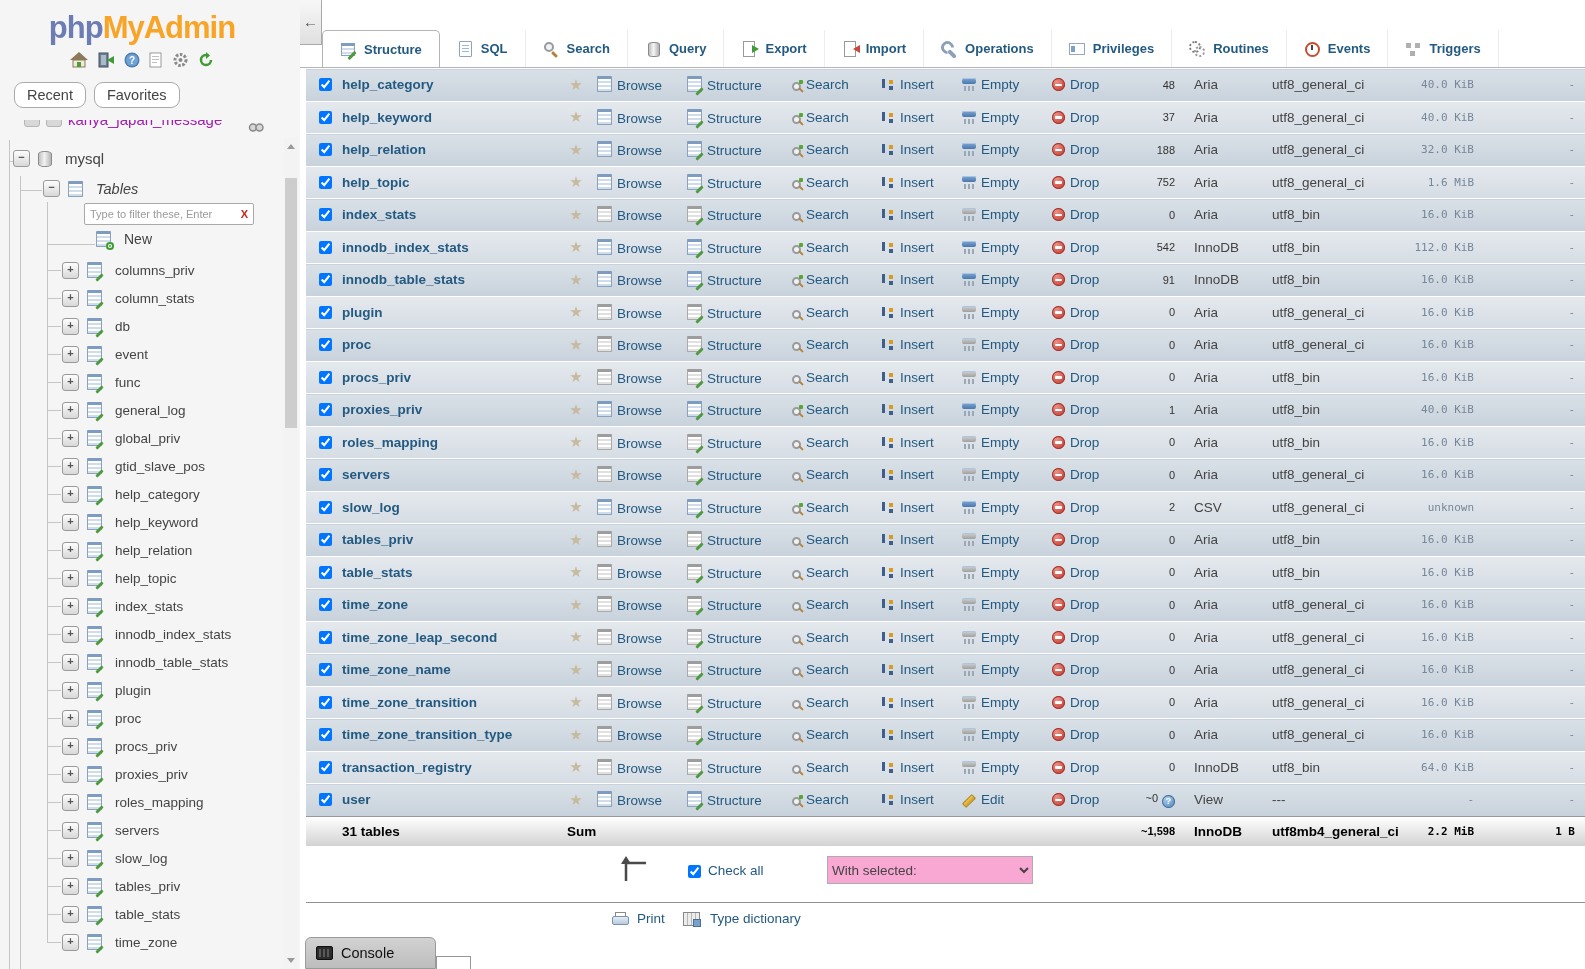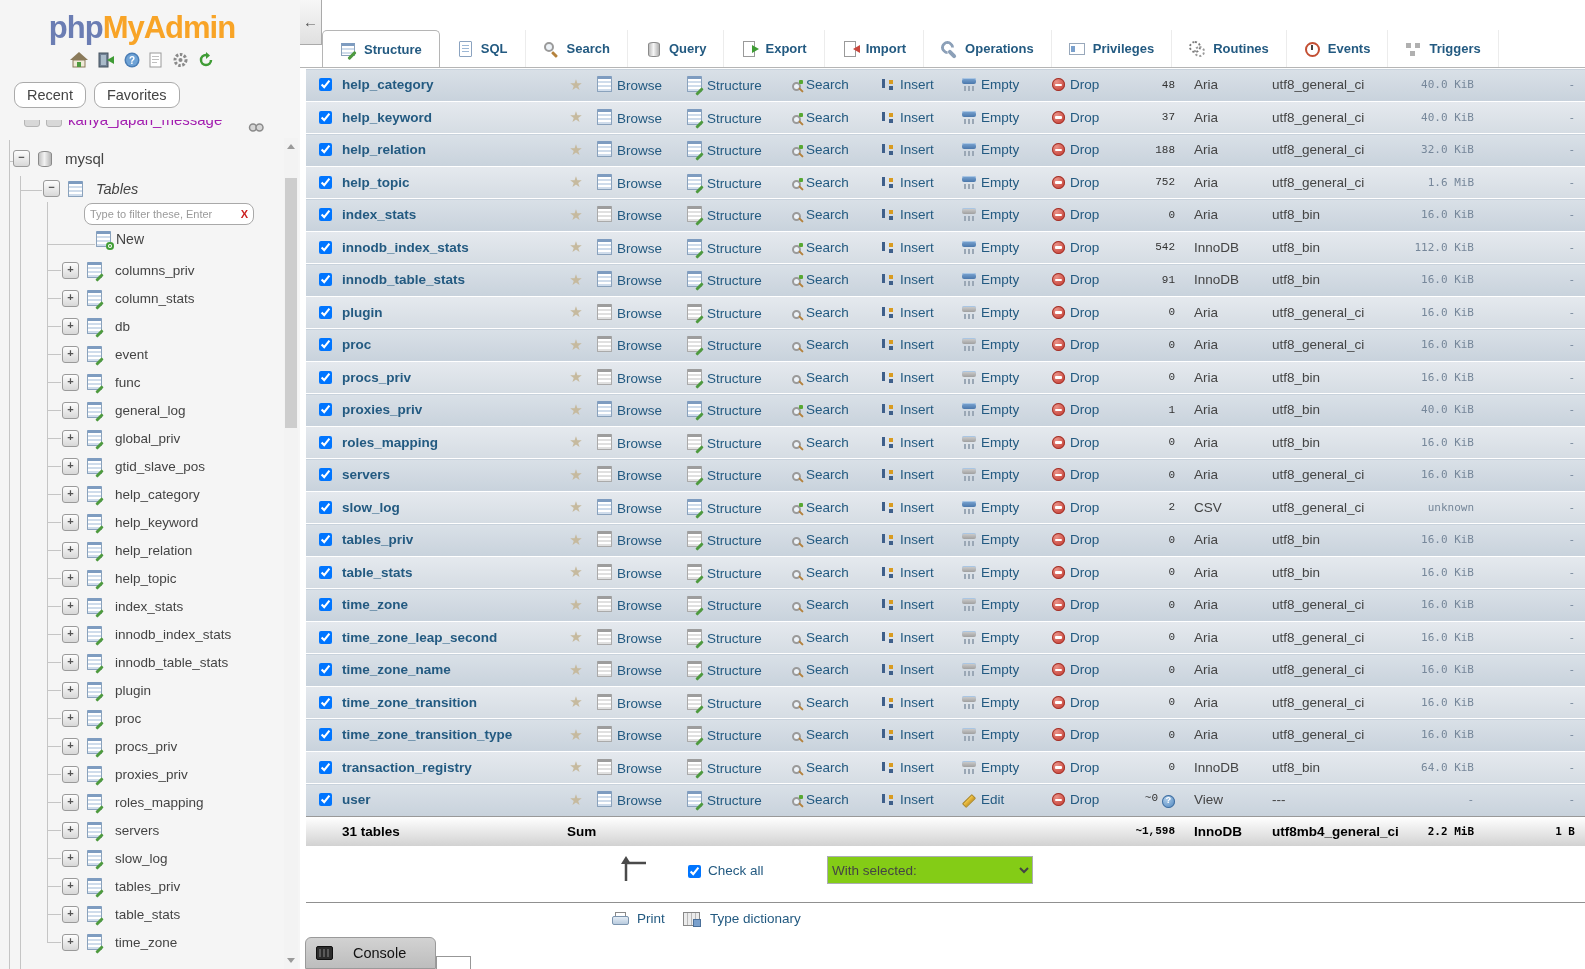--- a/index.html
+++ b/index.html
@@ -26,24 +26,24 @@
        background:linear-gradient(#fdfdfd,#d8d8d8);color:#555;font-weight:bold;font-size:11px;line-height:13px;text-align:center;flex:0 0 15px}
   .ic{display:inline-block;position:relative;vertical-align:-2px;margin-right:5px}
   .ic-tbl{width:13px;height:12px;border:1px solid #8aa2bc;border-top:3px solid #7e9cc0;border-radius:1px;
           background:repeating-linear-gradient(180deg,#fff 0 2px,#cfdceb 2px 4px)}
   .ic-struct::after{content:"";position:absolute;right:-3px;bottom:-2px;width:9px;height:3px;background:#4e9a3f;transform:rotate(-45deg);border-radius:1px}
   .ic-new::after{content:"";position:absolute;right:-4px;bottom:-4px;width:8px;height:8px;background:#3f9c35;border-radius:50%;box-shadow:inset 0 0 0 2px #3f9c35, inset 0 0 0 3px #fff}
   .ic-db{width:12px;height:14px;background:linear-gradient(90deg,#c2c2c2,#f2f2f2 45%,#b5b5b5);border:1px solid #8a8a8a;border-radius:6px/3px}
 
   #row-mysql{position:absolute;top:150px;left:13px;display:flex;align-items:center;gap:8px;font-size:15px;color:#444}
   #row-tables{position:absolute;top:180px;left:43px;display:flex;align-items:center;gap:8px;font-size:14.5px;color:#444;font-style:italic}
-  #filter-box{position:absolute;top:203px;left:84px;width:158px;height:20px;background:#fff;border:1px solid #a9a9a9;border-radius:8px;
+  #filter-box{position:absolute;top:203px;left:84px;width:158px;height:20px;background:#fff;border:1px solid #a9a9a9;border-radius:2px;
               display:flex;align-items:center;padding:0 5px;font-size:11px;color:#9a9a9a}
   #filter-box .clear{margin-left:auto;color:#cc2222;font-weight:bold;font-size:11px}
-  #row-new{position:absolute;top:231px;left:96px;display:flex;align-items:center;gap:0;font-size:14px;color:#444}
+  #row-new{position:absolute;top:231px;left:96px;display:flex;align-items:center;gap:8px;font-size:14px;color:#444}
   #tree-items{position:absolute;top:256px;left:0;width:282px}
   .nav-item{height:28px;display:flex;align-items:center;padding-left:62px;gap:8px;font-size:13.5px;color:#444;position:relative}
   .nav-item::before{content:"";position:absolute;left:47px;top:14px;width:14px;height:1px;background:#c5c5c5}
 
   
   #side-scroll{position:absolute;left:284px;top:138px;bottom:0;width:14px;background:#f3f3f3}
   #side-scroll .arr{position:absolute;left:3px;width:0;height:0;border-left:4px solid transparent;border-right:4px solid transparent}
   #side-scroll .up{top:6px;border-bottom:5px solid #9a9a9a}
   #side-scroll .down{bottom:6px;border-top:5px solid #9a9a9a}
   #side-scroll .thumb{position:absolute;left:1px;top:40px;width:12px;height:250px;background:#cdcdcd}
@@ -87,21 +87,21 @@
   
   #tablewrap{position:absolute;left:6px;top:68px;width:1279px}
   table{border-collapse:collapse;table-layout:fixed;width:1279px;font-size:13.5px}
   td{padding:0 6px;white-space:nowrap;overflow:hidden;vertical-align:middle}
   tr.trow{height:32.5px;border-top:1px solid rgba(255,255,255,.85)}
   tr.rowA{background:linear-gradient(180deg,#d9e0e7,#c8d2dc)}
   tr.rowB{background:linear-gradient(180deg,#e5e9ee,#d5dce3)}
   .c-check{padding-left:9px}
   .c-name a{font-weight:bold}
   .c-star{color:#c6ba9f;font-size:15px;text-align:center;cursor:pointer}
-  .c-num{font-family:Liberation Mono, monospace;font-size:11px;color:#333;text-align:right;padding-right:13px}
+  .c-num{font-family:Liberation Sans, sans-serif;font-size:11px;color:#333;text-align:right;padding-right:13px}
   .c-size{font-family:"DejaVu Sans Mono",monospace;font-size:11px;color:#76879a;text-align:right;padding-right:12px}
   .c-ovh{font-family:"DejaVu Sans Mono",monospace;font-size:11px;color:#76879a;text-align:right;padding-right:10px}
   tr.sumrow{height:30px;background:linear-gradient(#ffffff,#d2d2d2);border-top:1px solid #999}
   tr.sumrow td{font-weight:bold;color:#000}
   tr.sumrow .c-num,tr.sumrow .c-size,tr.sumrow .c-ovh{color:#000}
 
   
   .ic-mag{width:9px;height:9px;border:2px solid #9a9a9a;border-radius:50%;background:#eef3f8}
   .ic-mag::after{content:"";position:absolute;width:6px;height:2px;background:#b5823c;transform:rotate(45deg);right:-5px;bottom:-2px;border-radius:1px}
   .live.ic-mag::before{content:"";position:absolute;width:4px;height:4px;background:#57a832;right:-4px;top:-4px;border-radius:1px}
@@ -118,32 +118,32 @@
   .ic-pencil{width:14px;height:13px}
   .ic-pencil::before{content:"";position:absolute;left:0;top:5px;width:12px;height:4px;background:linear-gradient(#f2c94c,#cf9c28);border:1px solid #a8862a;transform:rotate(-45deg);border-radius:1px}
   .ic-q{width:13px;height:13px;border-radius:50%;background:radial-gradient(circle at 35% 30%,#aecdea,#5b8fc4 80%);box-shadow:inset 0 0 0 1px #3f6d9e;
         color:#fff;font-size:9px;font-weight:bold;text-align:center;line-height:13px;margin-left:4px;margin-right:0}
   .ic-q::after{content:"?"}
 
   
   #check-arrow{position:absolute;left:318px;top:855px}
   #checkall-box{position:absolute;left:384px;top:862px}
   #checkall-label{position:absolute;left:408px;top:863px;color:#235a81;font-size:13.5px;cursor:pointer}
-  #with-selected{position:absolute;left:527px;top:856px;width:206px;height:28px;font-size:13.5px;color:#444;background:#84cc16;border:1px solid #abadb3}
+  #with-selected{position:absolute;left:527px;top:856px;width:206px;height:28px;font-size:13.5px;color:#444;background:#f9a8d4;border:1px solid #abadb3}
   #footer-hr{position:absolute;left:6px;right:0;top:902px;border-top:1px solid #909090}
   #print-link{position:absolute;left:312px;top:911px;display:flex;align-items:center;gap:5px;color:#235a81}
   #dd-link{position:absolute;left:383px;top:911px;display:flex;align-items:center;gap:5px;color:#235a81}
   .ic-print{width:15px;height:13px}
   .ic-print::before{content:"";position:absolute;left:3px;top:0;width:9px;height:5px;background:#fff;border:1px solid #8a8a8a}
   .ic-print::after{content:"";position:absolute;left:0;top:4px;width:15px;height:7px;background:linear-gradient(#e3ecf5,#b9cbde);border:1px solid #7a93ad;border-radius:2px}
   .ic-dd{width:15px;height:12px;border:1px solid #888;background:repeating-linear-gradient(90deg,#ececec 0 3px,#b8b8b8 3px 4px)}
   .ic-dd::after{content:"";position:absolute;right:-2px;bottom:-2px;width:6px;height:6px;background:#7aa0cc;border:1px solid #4a6f99}
 
   #console-tab{position:absolute;left:5px;top:937px;width:131px;height:32px;background:linear-gradient(#d2d2d2,#bdbdbd);
-               border:1px solid #9a9a9a;border-radius:6px 6px 0 0;display:flex;align-items:center;gap:20px;padding-left:10px;color:#111;font-size:14.5px;box-sizing:border-box}
+               border:1px solid #9a9a9a;border-radius:6px 6px 0 0;display:flex;align-items:center;gap:8px;padding-left:10px;color:#111;font-size:14.5px;box-sizing:border-box}
   .ic-console{width:15px;height:12px;background:#2c2c2c;border:1px solid #101010;border-radius:2px;position:relative}
   .ic-console::after{content:"";position:absolute;left:2px;top:2px;right:2px;bottom:2px;background:repeating-linear-gradient(90deg,#5a5a5a 0 2px,transparent 2px 4px)}
   #console-input{position:absolute;left:136px;top:956px;width:33px;height:13px;background:#fff;border:1px solid #979797}
 </style>
 </head>
 <body>
 
 <div id="sidebar">
   <div id="logo"><span class="p1">php</span><span class="p2">MyAdmin</span></div>
 

